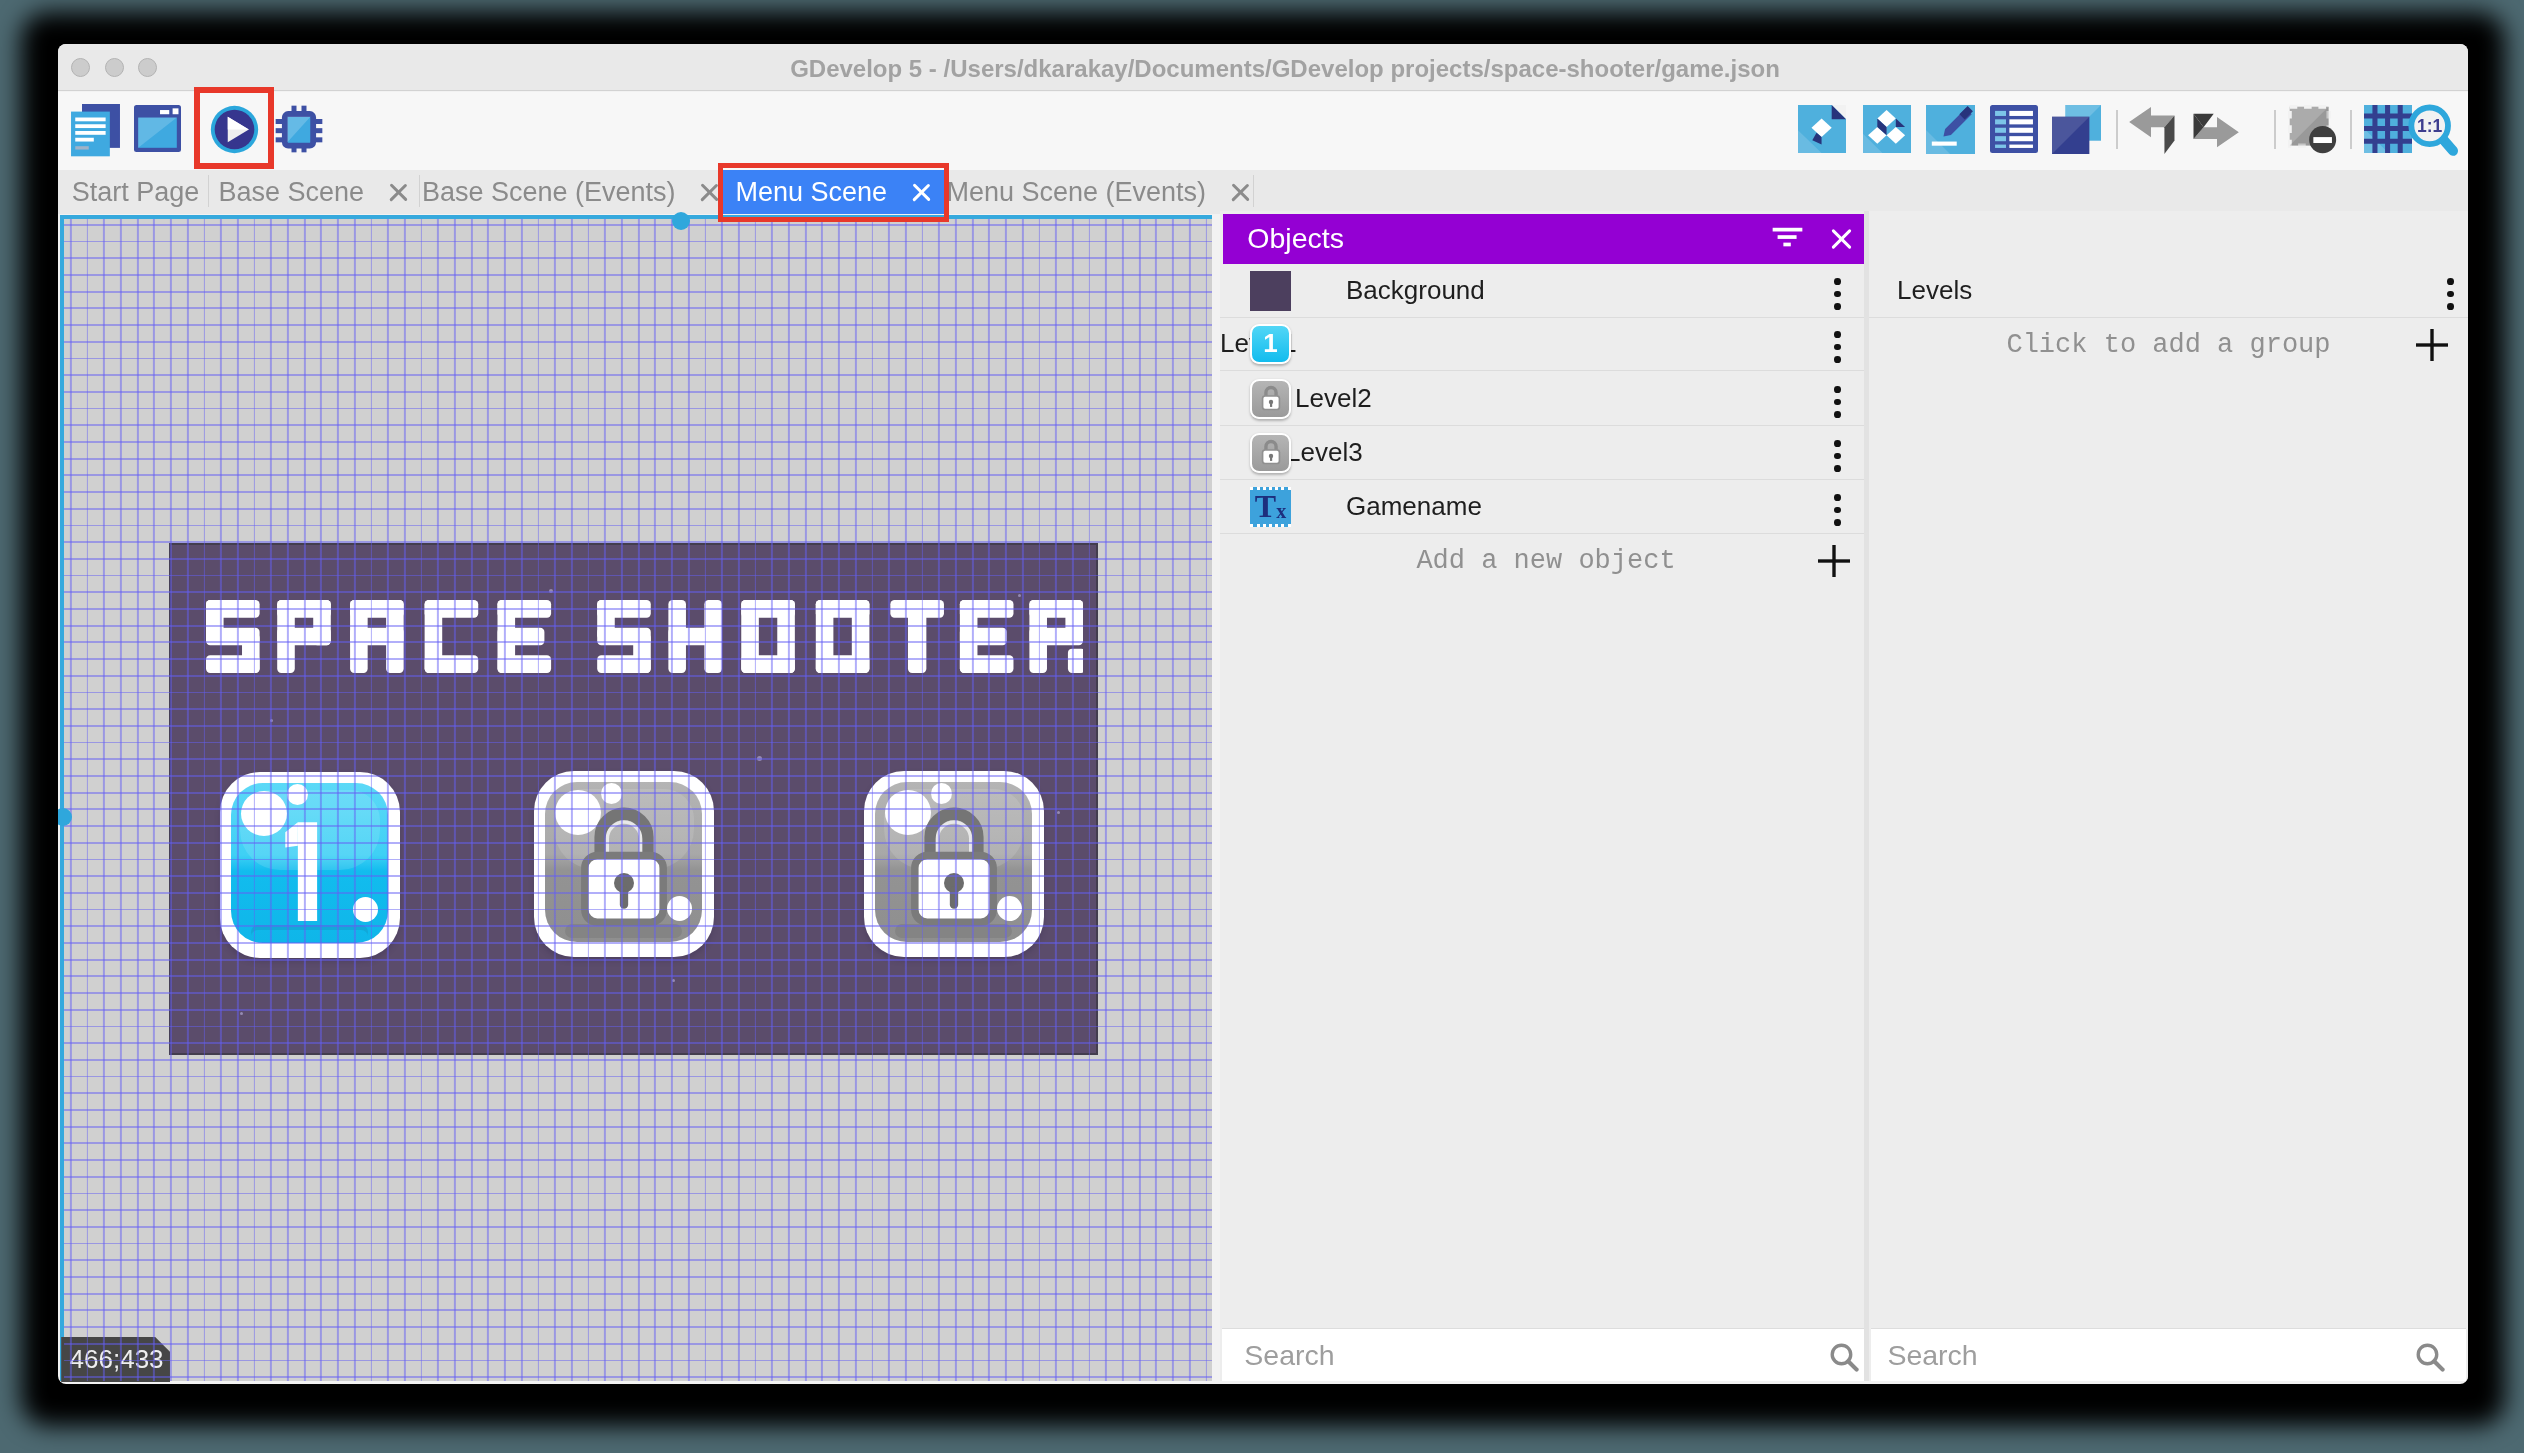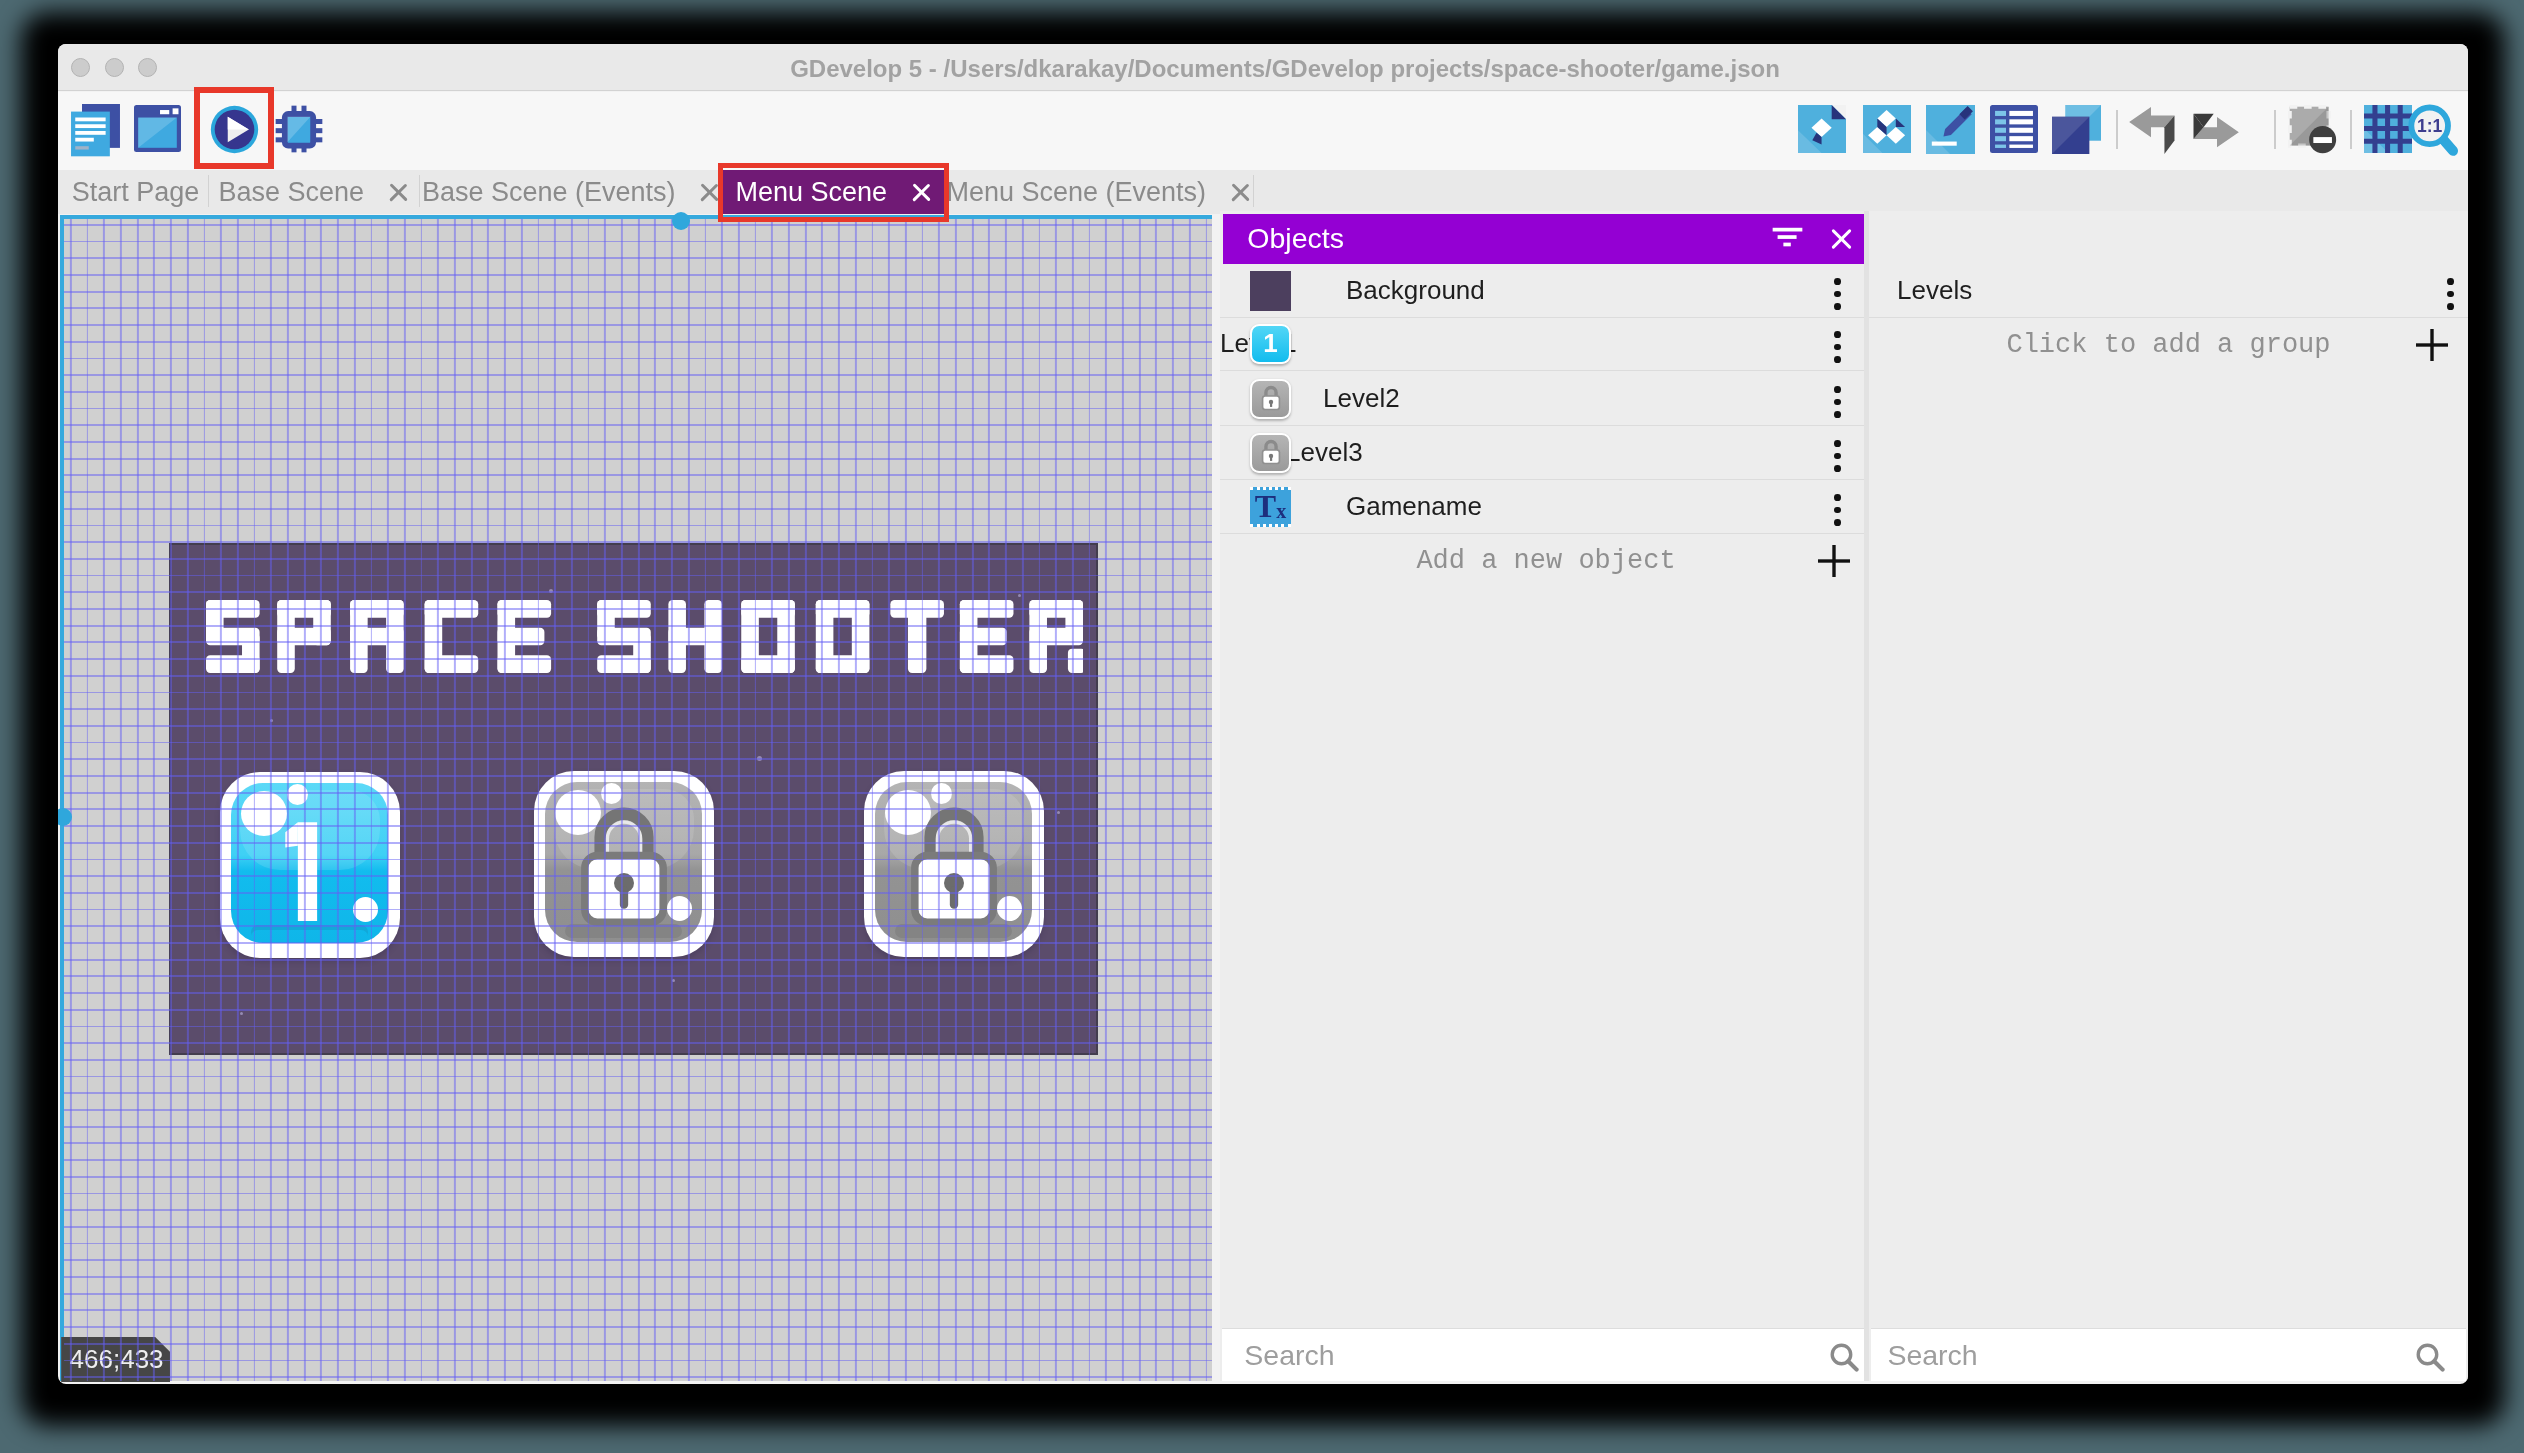--- a/index.html
+++ b/index.html
@@ -24,21 +24,21 @@
 
 #tabbar { position:absolute; left:0; top:126px; right:0; height:44px; background:#e9e9e9; }
 .tab { position:absolute; top:0; height:44px; display:flex; align-items:center;
   justify-content:center; gap:23.4px; color:#8b8b8b; font-size:27px; white-space:nowrap; }
 .tabsep { position:absolute; top:5px; width:1.3px; height:32px; background:#d2d2d2; }
 .x { position:relative; width:21px; height:21px; }
 .x::before,.x::after { content:""; position:absolute; left:9.2px; top:-0.8px; width:2.7px;
   height:22.6px; background:currentColor; border-radius:1.7px; }
 .x::before { transform:rotate(45deg); }
 .x::after { transform:rotate(-45deg); }
-#tab-active { left:665px; width:221px; background:#701a75; color:#ffffff; }
+#tab-active { left:665px; width:221px; background:#3b82f6; color:#ffffff; }
 #redbox-tab { position:absolute; left:660px; top:119px; width:231px; height:59px;
   border:5.9px solid #e8382a; z-index:30; }
 
 #canvas { position:absolute; left:1.7px; top:171px; width:1152px; height:1166px;
   background:#d0d0d0; border-top:4.2px solid #36a9dd; border-left:4.2px solid #36a9dd; }
 #scene { position:absolute; left:105px; top:324px; width:929px; height:512px;
   background:#5b4c6b; border:2.5px solid #433d4e; }
 #grid { position:absolute; left:0; top:0; right:0; bottom:0; z-index:5;
   background-image:
     repeating-linear-gradient(to right, rgba(100,94,244,0.5) 0px, rgba(100,94,244,0.5) 1.7px, transparent 1.7px, transparent 16.7px),
@@ -377,21 +377,21 @@
     </div>
     <div class="row" style="top:161px">
       <div class="rowicon mini minigray">
         <svg width="22" height="27" viewBox="0 0 26 32">
             <path d="M7 14 L7 9 a6 6 0 0 1 12 0 L19 14" fill="none" stroke="#8b8b8b" stroke-width="4"></path>
             <rect x="3" y="13" width="20" height="16" rx="3" fill="#ffffff" stroke="#909090" stroke-width="2"></rect>
             <circle cx="13" cy="20" r="2.6" fill="#777"></circle>
             <rect x="11.8" y="21" width="2.6" height="5" fill="#777"></rect>
           </svg>
       </div>
-      <span style="margin-left:103px">Level2</span>
+      <span style="margin-left:75px">Level2</span>
       <div class="dots" style="left:614px;top:14.2px">
           <i></i>
           <i></i>
           <i></i>
         </div>
     </div>
     <div class="row" style="top:215px">
       <div class="rowicon mini minigray">
         <svg width="22" height="27" viewBox="0 0 26 32">
             <path d="M7 14 L7 9 a6 6 0 0 1 12 0 L19 14" fill="none" stroke="#8b8b8b" stroke-width="4"></path>

